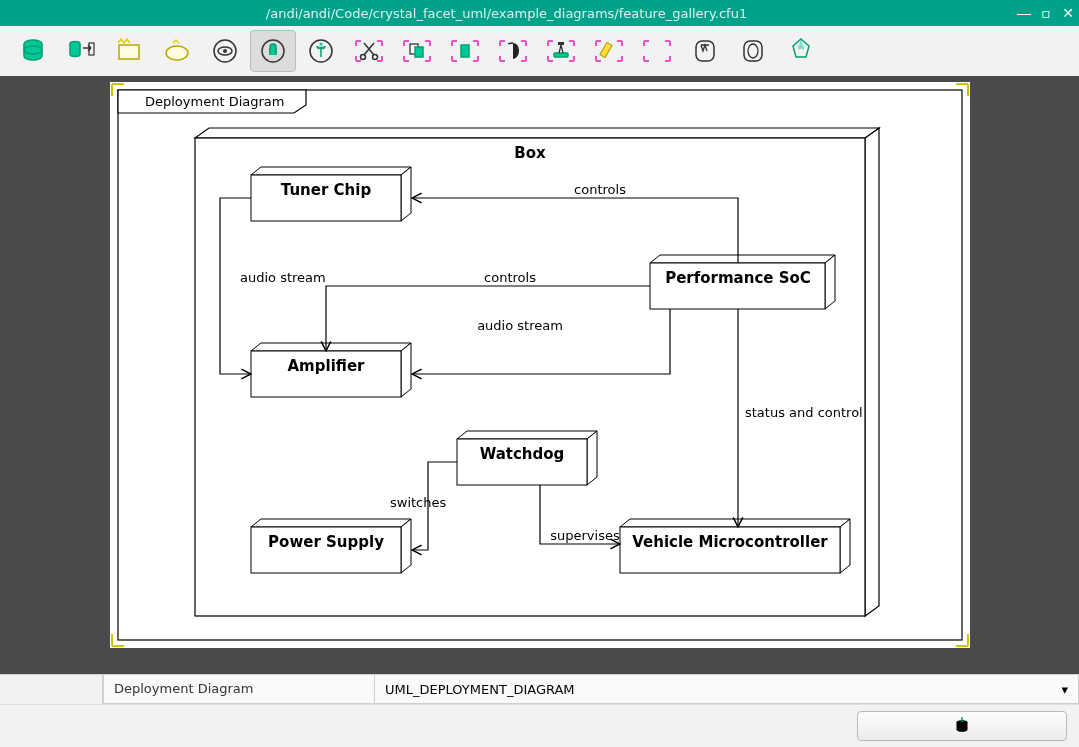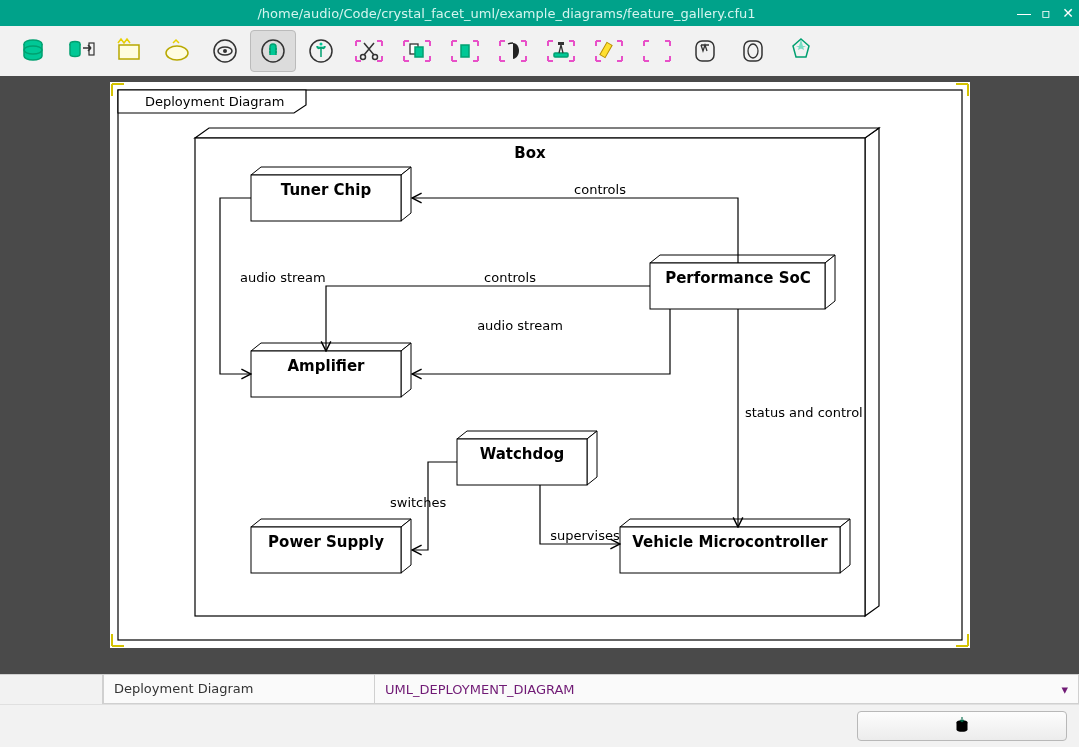--- a/index.html
+++ b/index.html
@@ -87,21 +87,21 @@
     color: #333;
   }
   .pane-type {
     flex: 1;
     border: 1px solid #d0d0d0;
     border-top: none;
     border-left: none;
     background: #fafafa;
     padding: 6px 10px;
     font-size: 13px;
-    color: #701a75;
+    color: #000000;
     display: flex;
     justify-content: space-between;
     align-items: center;
   }
   .save-btn {
     width: 210px; height: 30px;
     border: 1px solid #b8b8b8;
     border-radius: 4px;
     background: linear-gradient(#fdfdfd,#ececec);
     display: inline-flex; align-items: center; justify-content: center;
@@ -109,21 +109,21 @@
   text.node-label { font-size: 15px; font-weight: bold; font-family: inherit; }
   text.edge-label { font-size: 13px; font-family: inherit; }
   text.box-title  { font-size: 15px; font-weight: bold; font-family: inherit; }
   text.tab-label  { font-size: 13px; font-family: inherit; }
   .bracket { stroke: #d4c200; stroke-width: 2; fill: none; }
 </style>
 </head>
 <body>
 
 <div class="titlebar">
-  <span class="title-text">/home/audio/Code/crystal_facet_uml/example_diagrams/feature_gallery.cfu1</span>
+  <span class="title-text">/andi/andi/Code/crystal_facet_uml/example_diagrams/feature_gallery.cfu1</span>
   <span class="winctl">―</span>
   <span class="winctl">▫</span>
   <span class="winctl">✕</span>
 </div>
 
 <div class="toolbar">
   <span class="tbtn">
       <svg viewBox="0 0 32 32">
         <ellipse class="teal teal-stroke" cx="16" cy="9" rx="9" ry="4"></ellipse>
         <path class="teal teal-stroke" d="M7 9v12c0 2.2 4 4 9 4s9-1.8 9-4V9"></path>

